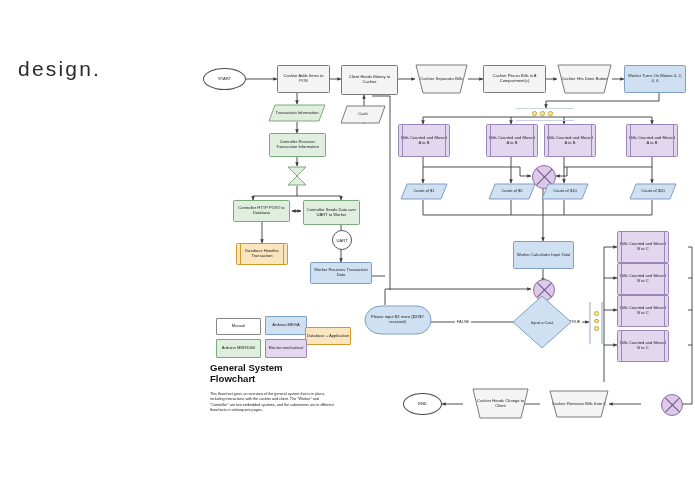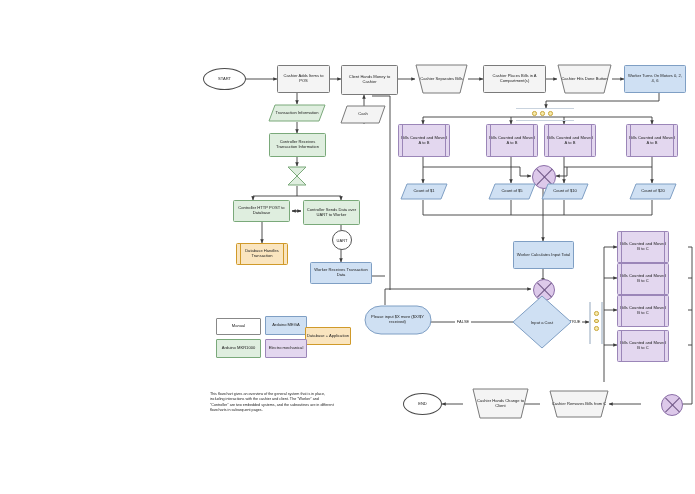--- a/index.html
+++ b/index.html
@@ -91,20 +91,21 @@
   .fc-title{position:absolute;left:210px;top:362px;width:120px;font-size:9.6px;
         font-weight:bold;line-height:1.18;color:#111;}
   .fc-desc{position:absolute;left:210px;top:392px;width:128px;font-size:3.7px;
         line-height:1.45;color:#1a1a1a;}
 </style>
 </head>
 <body>
 
 <div id="canvas">
 
+  <div class="brand">design.</div>
 
   <svg class="wires" viewBox="0 0 695 494">
     <defs>
       <marker id="ar" markerWidth="5" markerHeight="5" refX="4.2" refY="2" orient="auto" markerUnits="strokeWidth">
         <path d="M0,0 L4.4,2 L0,4 z" fill="#3b3b3b"></path>
       </marker>
     </defs>
     <g stroke="#3b3b3b" stroke-width="0.9" fill="none" marker-end="url(#ar)">
 
       <path d="M246,79 L277,79"></path>
@@ -447,15 +448,16 @@
       <span>Database + Application</span>
     </div>
     <div class="lgbox green" style="left:216px;top:339px;width:45px;height:19px;">
       <span>Arduino MKR1000</span>
     </div>
     <div class="lgbox purple" style="left:265px;top:339px;width:42px;height:19px;">
       <span>Electro mechanical</span>
     </div>
   </div>
 
+  <div class="fc-title">General System Flowchart</div>
   <div class="fc-desc">This flowchart gives an overview of the general system that is in place, including interactions with the cashier and client. The "Worker" and "Controller" are two embedded systems, and the subroutines are in different flowcharts in subsequent pages.</div>
 
 </div>
 
 </body></html>

